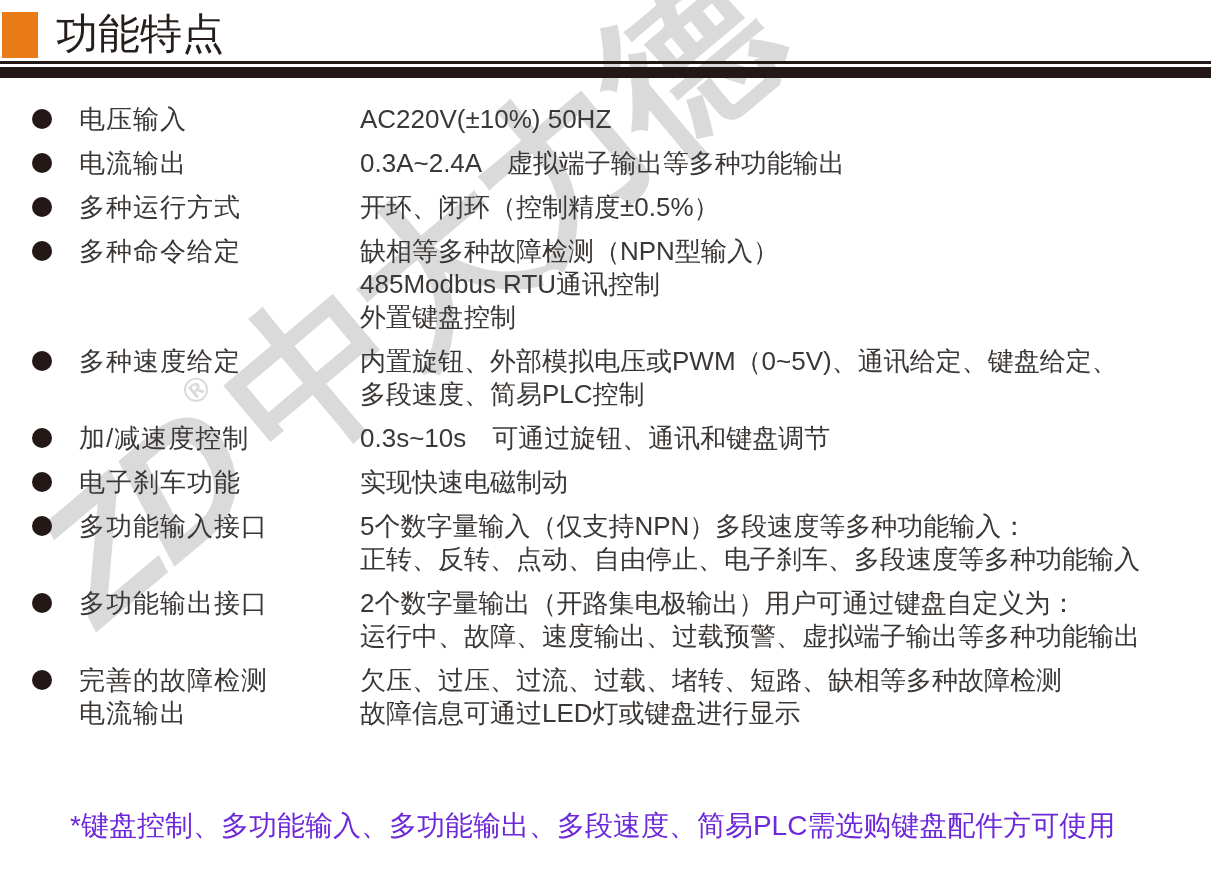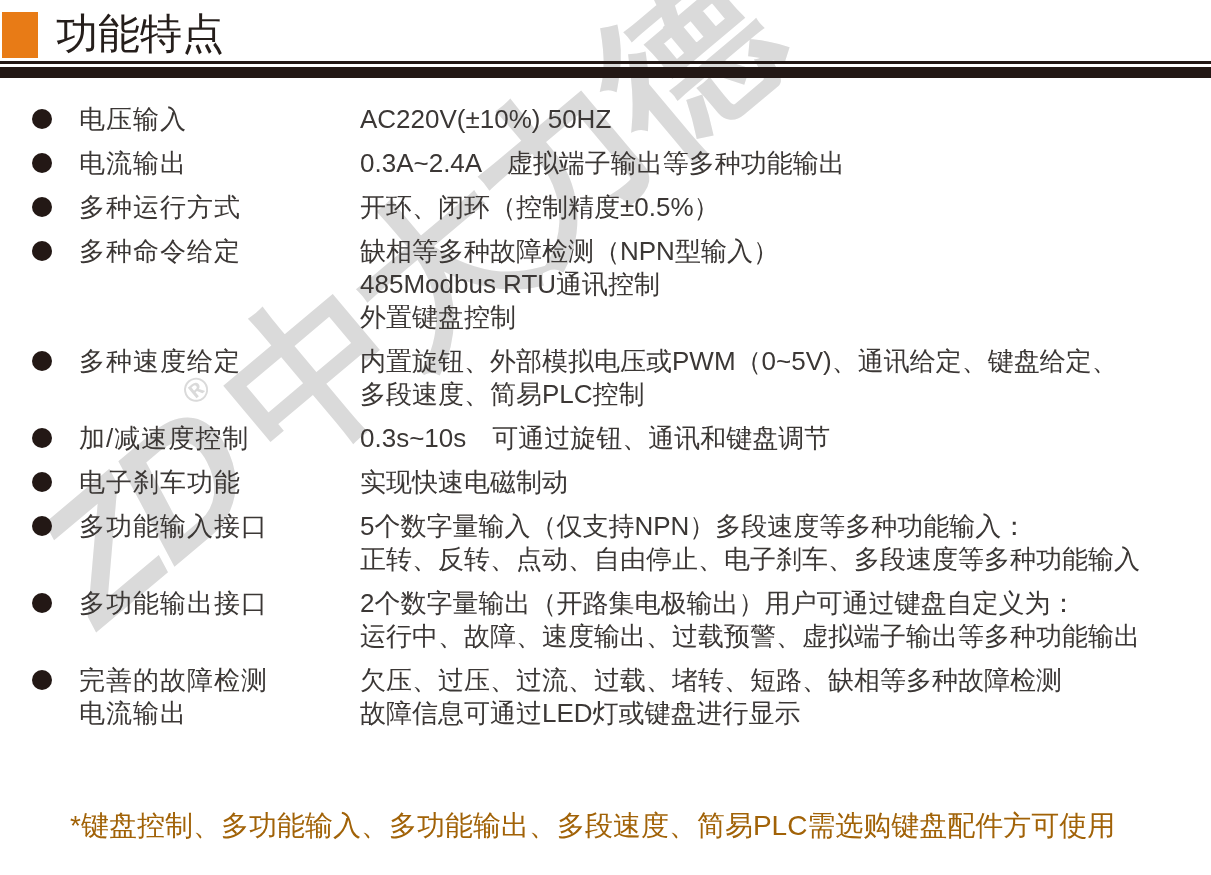--- a/index.html
+++ b/index.html
@@ -81,21 +81,21 @@
     color: #3B3735;
     margin-left: 15px;
   }
 
   
   .footnote {
     position: absolute;
     left: 70px; top: 810px;
     font-size: 28px;
     line-height: 32px;
-    color: #a16207;
+    color: #6d28d9;
     z-index: 1;
     white-space: nowrap;
   }
 </style>
 </head>
 <body>
 
 <div class="watermark">
   <span class="wm-zd">ZD</span><span class="wm-reg">®</span><span>中大力德</span>
 </div>

